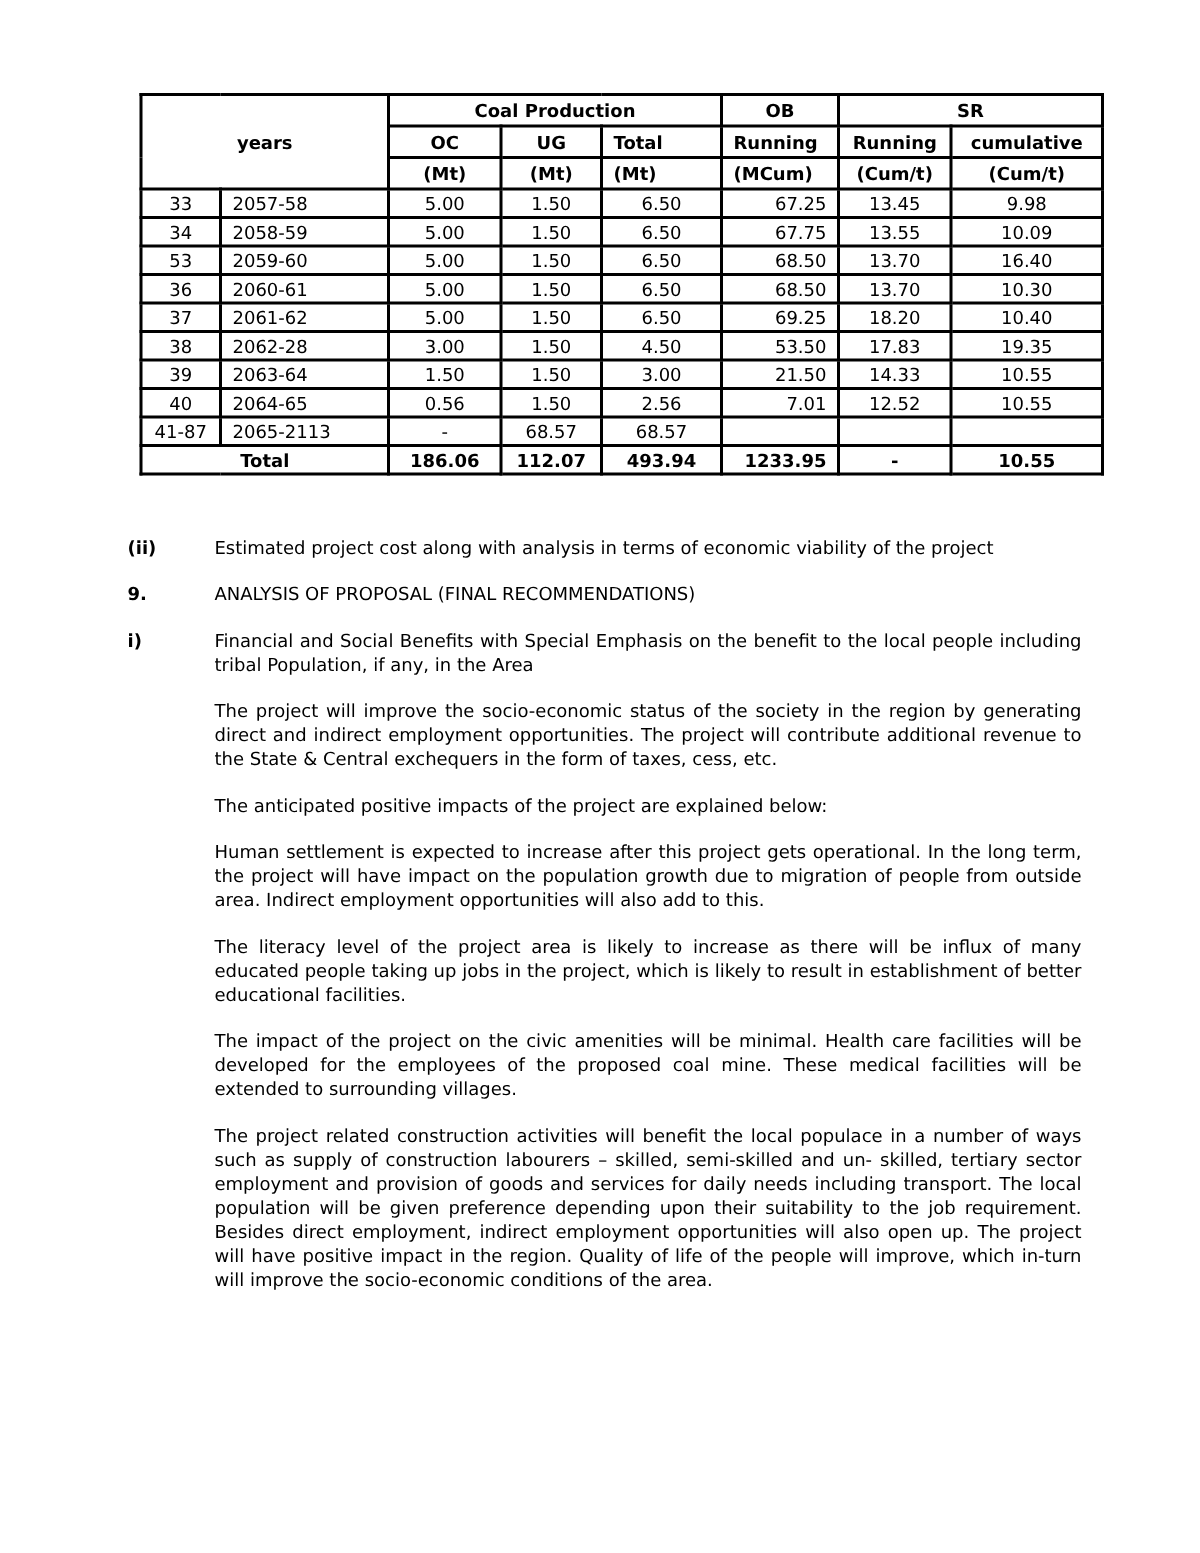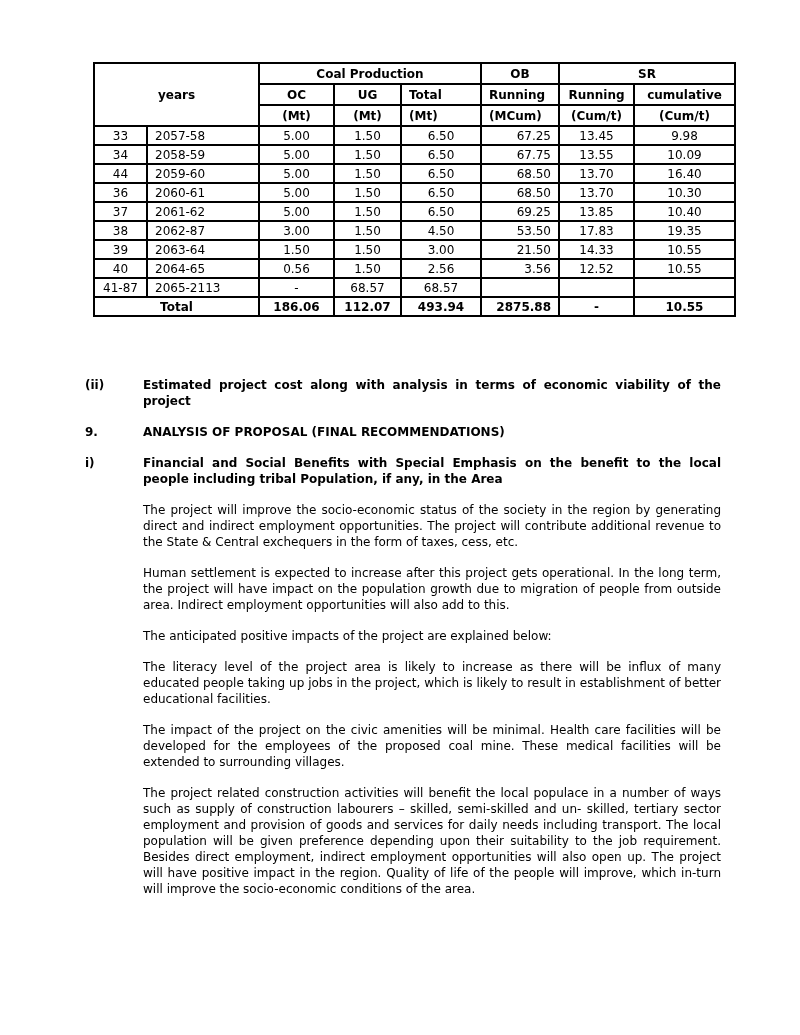--- a/index.html
+++ b/index.html
@@ -36,30 +36,30 @@
   .prod-table thead th { font-weight: bold; height: 21px; }
   .prod-table .c { text-align: center; }
   .prod-table .l { text-align: left; }
   .prod-table .r { text-align: right; }
   .prod-table .b { font-weight: bold; }
 
   
   .content {
     position: absolute;
     left: 85px;
-    top: 377px;
+    top: 357px;
     width: 636px;
     font-size: 12px;
     line-height: 16px;
   }
   .sec { display: flex; margin-top: 15px; }
   .sec:first-child { margin-top: 0; }
   .sec .num { width: 58px; flex: none; font-weight: bold; }
   .sec .txt { width: 578px; }
-  .heading { font-weight: bold; text-align: justify; }
+  .heading { font-weight: normal; text-align: justify; }
   .para { text-align: justify; }
 </style>
 </head>
 <body>
 
 <div class="page">
 
   <table class="prod-table">
     <colgroup>
       <col style="width:53px">
@@ -110,21 +110,21 @@
         <td class="c">34</td>
         <td class="l">2058-59</td>
         <td class="c">5.00</td>
         <td class="c">1.50</td>
         <td class="c">6.50</td>
         <td class="r">67.75</td>
         <td class="c">13.55</td>
         <td class="c">10.09</td>
       </tr>
       <tr>
-        <td class="c">44</td>
+        <td class="c">53</td>
         <td class="l">2059-60</td>
         <td class="c">5.00</td>
         <td class="c">1.50</td>
         <td class="c">6.50</td>
         <td class="r">68.50</td>
         <td class="c">13.70</td>
         <td class="c">16.40</td>
       </tr>
       <tr>
         <td class="c">36</td>
@@ -136,26 +136,26 @@
         <td class="c">13.70</td>
         <td class="c">10.30</td>
       </tr>
       <tr>
         <td class="c">37</td>
         <td class="l">2061-62</td>
         <td class="c">5.00</td>
         <td class="c">1.50</td>
         <td class="c">6.50</td>
         <td class="r">69.25</td>
-        <td class="c">13.85</td>
+        <td class="c">18.20</td>
         <td class="c">10.40</td>
       </tr>
       <tr>
         <td class="c">38</td>
-        <td class="l">2062-87</td>
+        <td class="l">2062-28</td>
         <td class="c">3.00</td>
         <td class="c">1.50</td>
         <td class="c">4.50</td>
         <td class="r">53.50</td>
         <td class="c">17.83</td>
         <td class="c">19.35</td>
       </tr>
       <tr>
         <td class="c">39</td>
         <td class="l">2063-64</td>
@@ -165,40 +165,40 @@
         <td class="r">21.50</td>
         <td class="c">14.33</td>
         <td class="c">10.55</td>
       </tr>
       <tr>
         <td class="c">40</td>
         <td class="l">2064-65</td>
         <td class="c">0.56</td>
         <td class="c">1.50</td>
         <td class="c">2.56</td>
-        <td class="r">3.56</td>
+        <td class="r">7.01</td>
         <td class="c">12.52</td>
         <td class="c">10.55</td>
       </tr>
       <tr>
         <td class="c">41-87</td>
         <td class="l">2065-2113</td>
         <td class="c">-</td>
         <td class="c">68.57</td>
         <td class="c">68.57</td>
         <td class="r"></td>
         <td class="c"></td>
         <td class="c"></td>
       </tr>
       <tr>
         <td colspan="2" class="c b">Total</td>
         <td class="c b">186.06</td>
         <td class="c b">112.07</td>
         <td class="c b">493.94</td>
-        <td class="r b">2875.88</td>
+        <td class="r b">1233.95</td>
         <td class="c b">-</td>
         <td class="c b">10.55</td>
       </tr>
     </tbody>
   </table>
 
   <div class="content">
 
     <div class="sec">
       <div class="num">(ii)</div>
@@ -224,28 +224,28 @@
     <div class="sec">
       <div class="num"></div>
       <div class="txt">
           <div class="para">The project will improve the socio-economic status of the society in the region by generating direct and indirect employment opportunities. The project will contribute additional revenue to the State &amp; Central exchequers in the form of taxes, cess, etc.</div>
         </div>
     </div>
 
     <div class="sec">
       <div class="num"></div>
       <div class="txt">
+          <div class="para">The anticipated positive impacts of the project are explained below:</div>
+        </div>
+    </div>
+
+    <div class="sec">
+      <div class="num"></div>
+      <div class="txt">
           <div class="para">Human settlement is expected to increase after this project gets operational. In the long term, the project will have impact on the population growth due to migration of people from outside area. Indirect employment opportunities will also add to this.</div>
-        </div>
-    </div>
-
-    <div class="sec">
-      <div class="num"></div>
-      <div class="txt">
-          <div class="para">The anticipated positive impacts of the project are explained below:</div>
         </div>
     </div>
 
     <div class="sec">
       <div class="num"></div>
       <div class="txt">
           <div class="para">The literacy level of the project area is likely to increase as there will be influx of many educated people taking up jobs in the project, which is likely to result in establishment of better educational facilities.</div>
         </div>
     </div>
 

